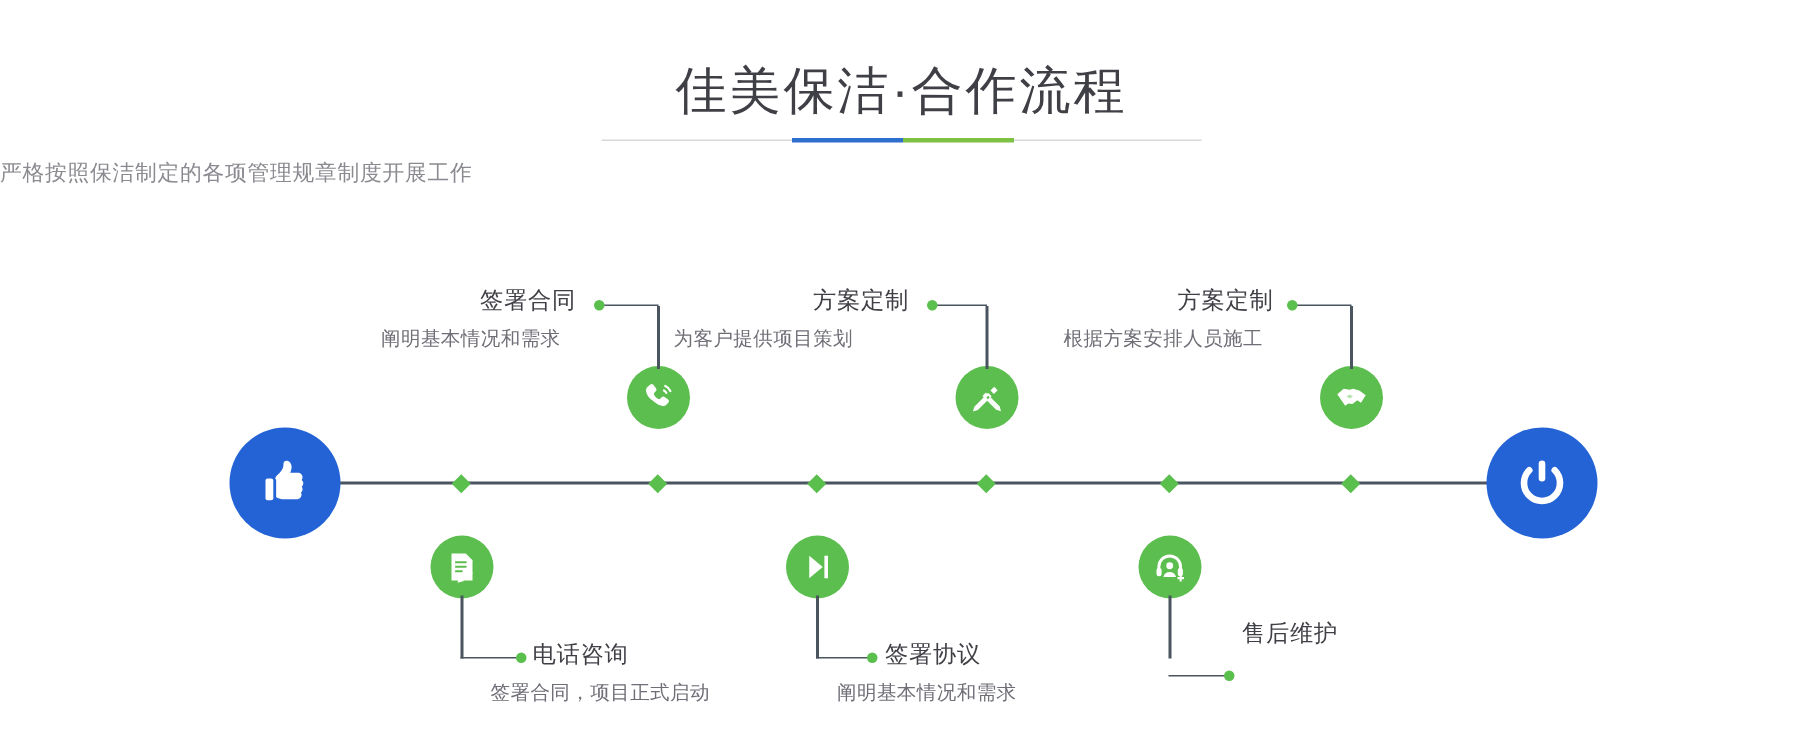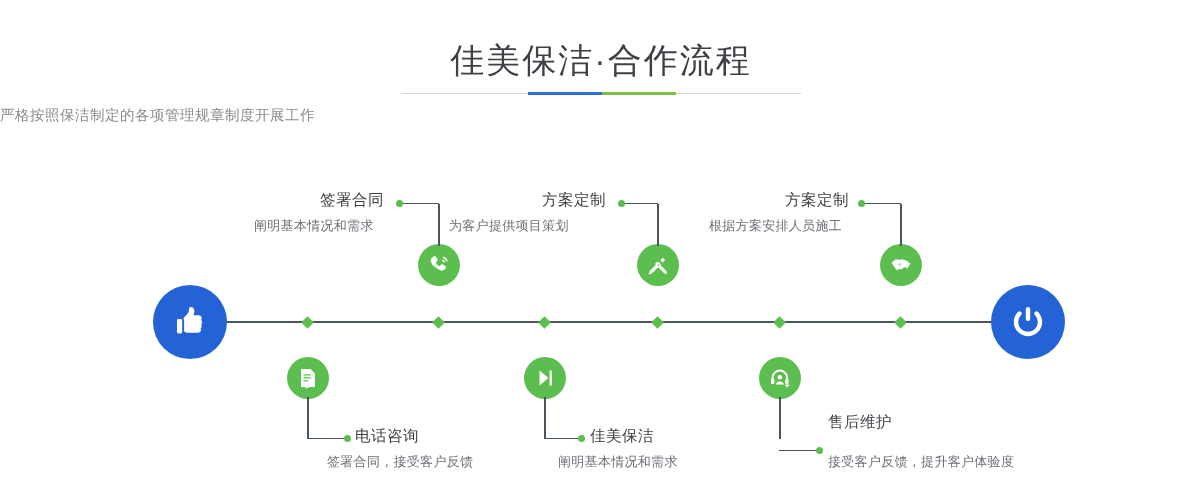--- a/index.html
+++ b/index.html
@@ -211,21 +211,21 @@
         <path fill="#5cbe4e" d="M7.4 8.2h7.6v1.3H7.4zM7.4 11.2h7.6v1.3H7.4zM7.4 14.2h5v1.3h-5z"></path>
         <path fill="#ffffff" d="M15.6 12.4l3.6 3.6-4.6 4.6-3.6-3.6z"></path>
         <path fill="#ffffff" d="M10.1 18.1l3.3 3.3-4.4 1.1z"></path>
       </svg>
     </span>
   </div>
   <div class="conn-v" style="left:307.3px; top:397px; height:42px;"></div>
   <div class="conn-h" style="left:307px; top:438px; width:39px;"></div>
   <div class="conn-dot" style="left:344px; top:435px;"></div>
   <div class="step-title" style="left:355px; top:426px;">电话咨询</div>
-  <div class="step-desc" style="left:327px; top:453px;">签署合同，接受客户反馈</div>
+  <div class="step-desc" style="left:327px; top:453px;">签署合同，项目正式启动</div>
 
   <div class="step-icon" style="left:637px; top:244px;">
     <span>
       <svg width="24" height="24" viewBox="0 0 24 24" aria-hidden="true">
         <path fill="#ffffff" d="M3.6 18.1l9.2-9.2 2.3 2.3-9.2 9.2-3.3 1z"></path>
         <path fill="#ffffff" d="M14.3 7.3l2.5-2.5 2.3 2.3-2.5 2.5z"></path>
         <path fill="#ffffff" d="M20.4 17.9l-9.2-9.2-2.3 2.3 9.2 9.2 3.3 1z" opacity="0.95"></path>
         <path fill="#5cbe4e" d="M11.6 12.1l1.2-1.2 1 1-1.2 1.2z"></path>
       </svg>
     </span>
@@ -240,21 +240,21 @@
     <span>
       <svg width="24" height="24" viewBox="0 0 24 24" aria-hidden="true">
         <path fill="#ffffff" d="M6.5 4.5l9 7.5-9 7.5z"></path>
         <rect x="16.6" y="4.5" width="2.4" height="15" fill="#ffffff"></rect>
       </svg>
     </span>
   </div>
   <div class="conn-v" style="left:544.3px; top:397px; height:42px;"></div>
   <div class="conn-h" style="left:544px; top:438px; width:36px;"></div>
   <div class="conn-dot" style="left:578px; top:435px;"></div>
-  <div class="step-title" style="left:590px; top:426px;">佳美保洁</div>
+  <div class="step-title" style="left:590px; top:426px;">签署协议</div>
   <div class="step-desc" style="left:558px; top:453px;">阐明基本情况和需求</div>
 
   <div class="step-icon" style="left:880px; top:244px;">
     <span>
       <svg width="24" height="24" viewBox="0 0 24 24" aria-hidden="true">
         <path fill="#ffffff" d="M2.5 9.8l4.3-3.6 4 .6 2.2-.6 4.2 1.2 4.3 3.1-3.2 5-2.4-1.6-3.3 2.4-2.7-.3-2.1 1.5z"></path>
         <path fill="#5cbe4e" d="M8.6 11.2l2.4-1.2 2 1.3-2.2 1.4z" opacity="0.45"></path>
       </svg>
     </span>
   </div>
@@ -273,15 +273,14 @@
         <circle cx="11.8" cy="11.2" r="2.3" fill="#ffffff"></circle>
         <path fill="#ffffff" d="M7.6 18.6c.5-2 2.2-3.2 4.2-3.2s3.7 1.2 4.2 3.2z"></path>
         <path fill="#ffffff" d="M18.4 17.2h1.4v1.5h1.5v1.4h-1.5v1.5h-1.4v-1.5H17v-1.4h1.4z"></path>
       </svg>
     </span>
   </div>
   <div class="conn-v" style="left:779.3px; top:397px; height:42px;"></div>
   <div class="conn-h" style="left:779px; top:450px; width:39px;"></div>
   <div class="conn-dot" style="left:816px; top:447px;"></div>
   <div class="step-title" style="left:828px; top:412px;">售后维护</div>
-  <div class="step-desc" style="left:828px; top:453px;">接受客户反馈，提升客户体验度</div>
 
 </div>
 
 </body></html>

